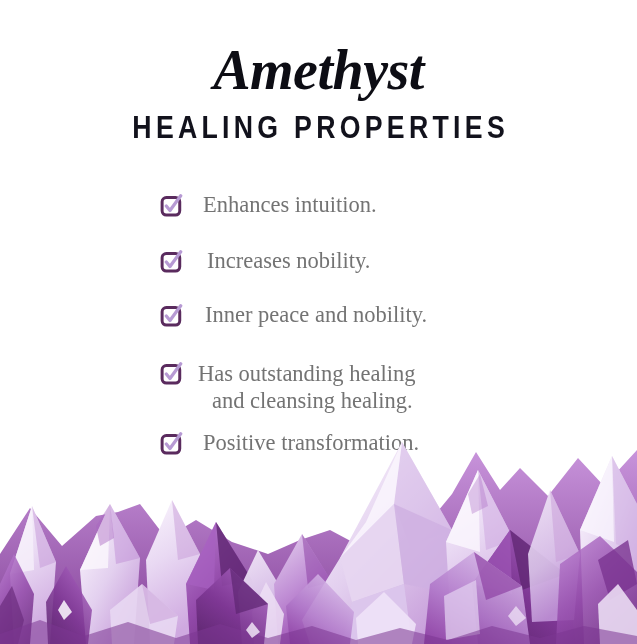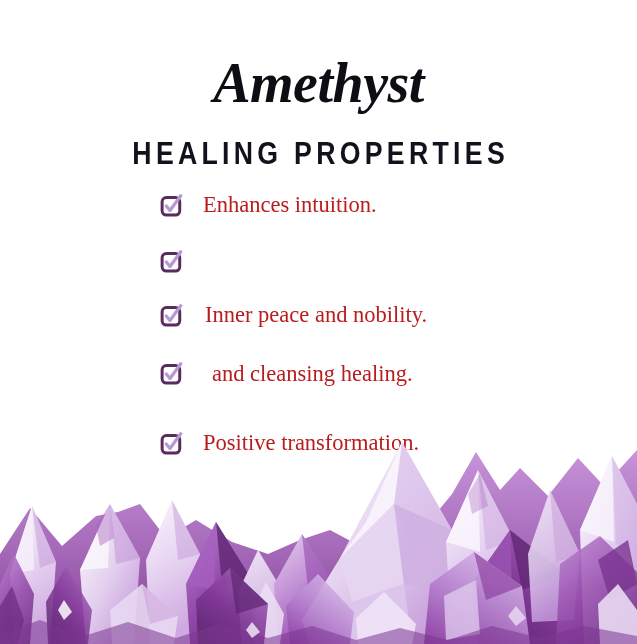--- a/index.html
+++ b/index.html
@@ -26,21 +26,21 @@
   
   #header {
     position: absolute;
     top: 0;
     left: 0;
     width: 637px;
     text-align: center;
   }
 
   #title-main {
-    margin: 17px;
+    margin: 4px;
     padding-top: 36px;
     font-family: "Liberation Serif", serif;
     font-weight: bold;
     font-style: italic;
     font-size: 56px;
     line-height: 60px;
     letter-spacing: -0.5px;
     color: #0d0d14;
   }
 
@@ -77,21 +77,21 @@
     flex: 0 0 auto;
     width: 23px;
     height: 23px;
     margin-top: 2px;
   }
 
   .item-text {
     font-family: "Liberation Serif", serif;
     font-size: 22.5px;
     line-height: 26px;
-    color: #b91c1c;
+    color: #737373;
     white-space: pre-line;
     padding-left: 20px;
   }
 
   .item-text.two-line {
     line-height: 27px;
     padding-left: 15px;
   }
   .item-text.two-line .l2 {
     display: block;
@@ -130,40 +130,41 @@
       <span class="item-text">Enhances intuition.</span>
     </div>
 
     <div class="list-item" style="top:70px; left:160px;">
       <span class="checkbox">
         <svg viewBox="0 0 24 24" width="23" height="23">
           <rect x="2.2" y="3.6" width="18.4" height="18.4" rx="4.4" ry="4.4" fill="none" stroke="#5a2b5e" stroke-width="3.1"></rect>
           <path d="M6.6 12.6 L10.4 17.2 L21.6 1.9" fill="none" stroke="#b79ad4" stroke-width="3.4" stroke-linecap="round" stroke-linejoin="round"></path>
         </svg>
       </span>
+      <span class="item-text" style="padding-left:24px;">Increases nobility.</span>
     </div>
 
     <div class="list-item" style="top:124px; left:160px;">
       <span class="checkbox">
         <svg viewBox="0 0 24 24" width="23" height="23">
           <rect x="2.2" y="3.6" width="18.4" height="18.4" rx="4.4" ry="4.4" fill="none" stroke="#5a2b5e" stroke-width="3.1"></rect>
           <path d="M6.6 12.6 L10.4 17.2 L21.6 1.9" fill="none" stroke="#b79ad4" stroke-width="3.4" stroke-linecap="round" stroke-linejoin="round"></path>
         </svg>
       </span>
       <span class="item-text" style="padding-left:22px;">Inner peace and nobility.</span>
     </div>
 
     <div class="list-item" style="top:182px; left:160px;">
       <span class="checkbox">
         <svg viewBox="0 0 24 24" width="23" height="23">
           <rect x="2.2" y="3.6" width="18.4" height="18.4" rx="4.4" ry="4.4" fill="none" stroke="#5a2b5e" stroke-width="3.1"></rect>
           <path d="M6.6 12.6 L10.4 17.2 L21.6 1.9" fill="none" stroke="#b79ad4" stroke-width="3.4" stroke-linecap="round" stroke-linejoin="round"></path>
         </svg>
       </span>
-      <span class="item-text two-line"><span class="l2">and cleansing healing.</span></span>
+      <span class="item-text two-line"><span class="l1">Has outstanding healing</span><span class="l2">and cleansing healing.</span></span>
     </div>
 
     <div class="list-item" style="top:252px; left:160px;">
       <span class="checkbox">
         <svg viewBox="0 0 24 24" width="23" height="23">
           <rect x="2.2" y="3.6" width="18.4" height="18.4" rx="4.4" ry="4.4" fill="none" stroke="#5a2b5e" stroke-width="3.1"></rect>
           <path d="M6.6 12.6 L10.4 17.2 L21.6 1.9" fill="none" stroke="#b79ad4" stroke-width="3.4" stroke-linecap="round" stroke-linejoin="round"></path>
         </svg>
       </span>
       <span class="item-text" style="padding-left:20px;">Positive transformation.</span>

